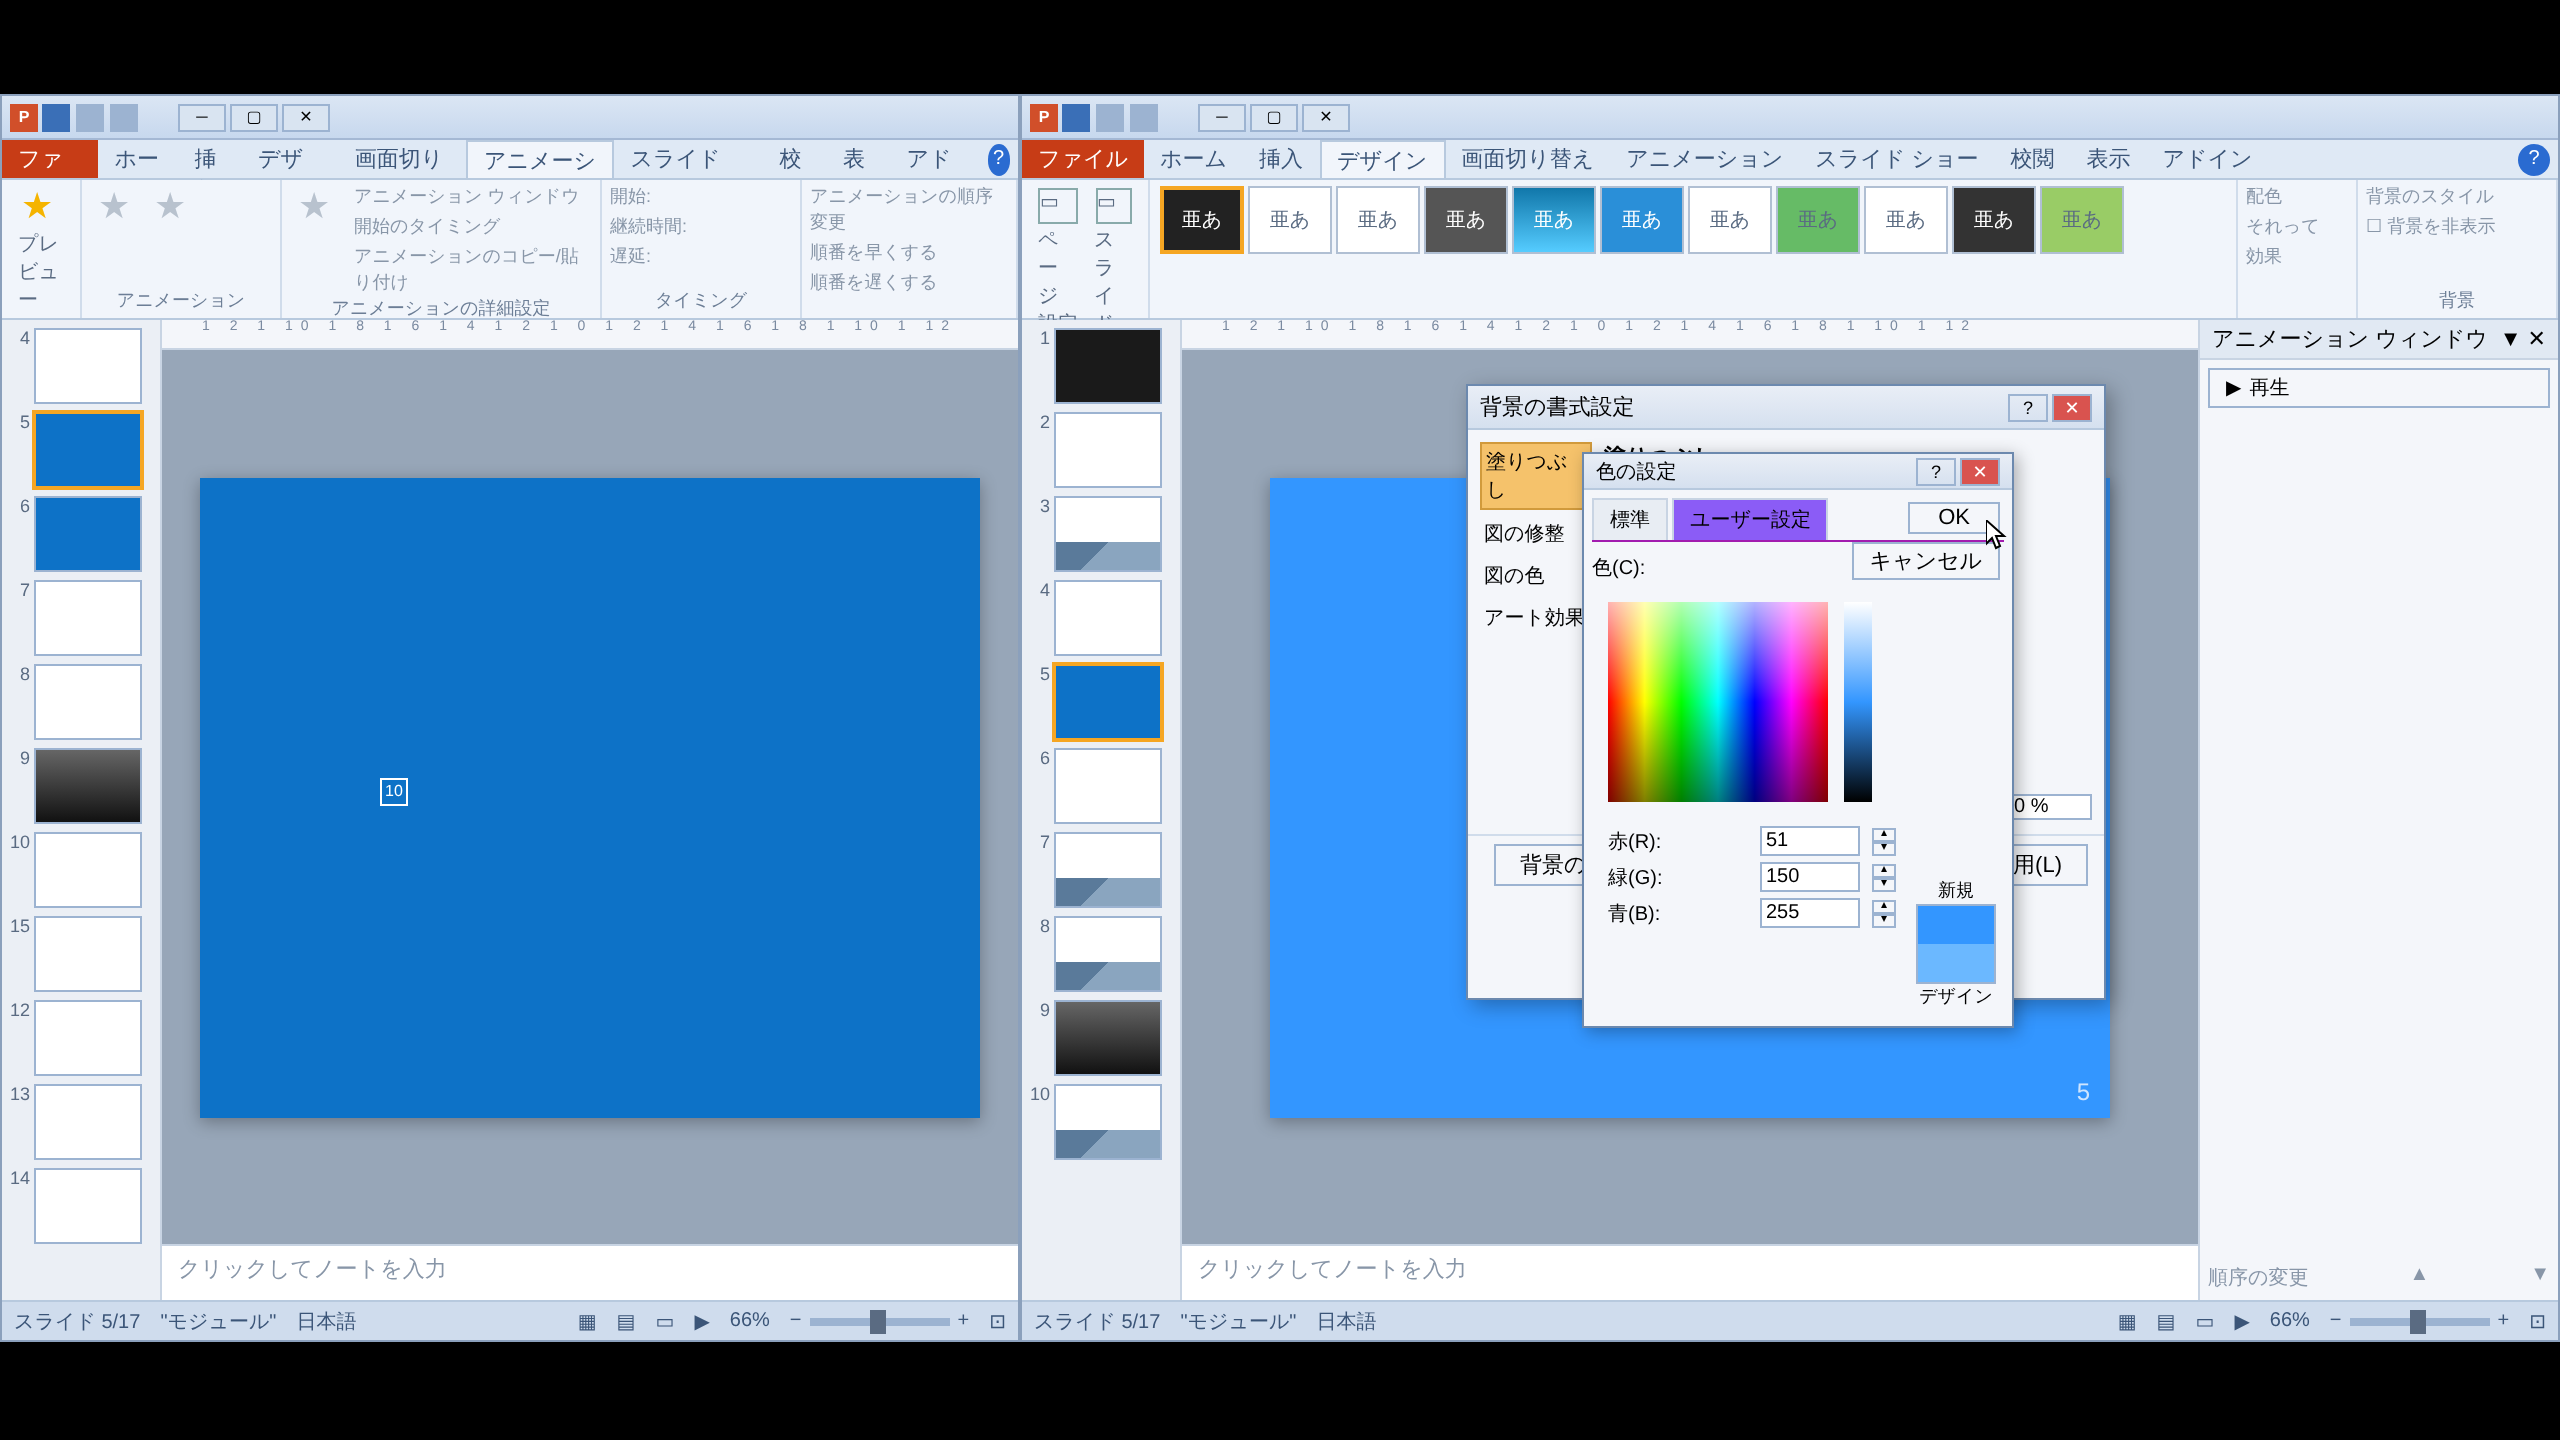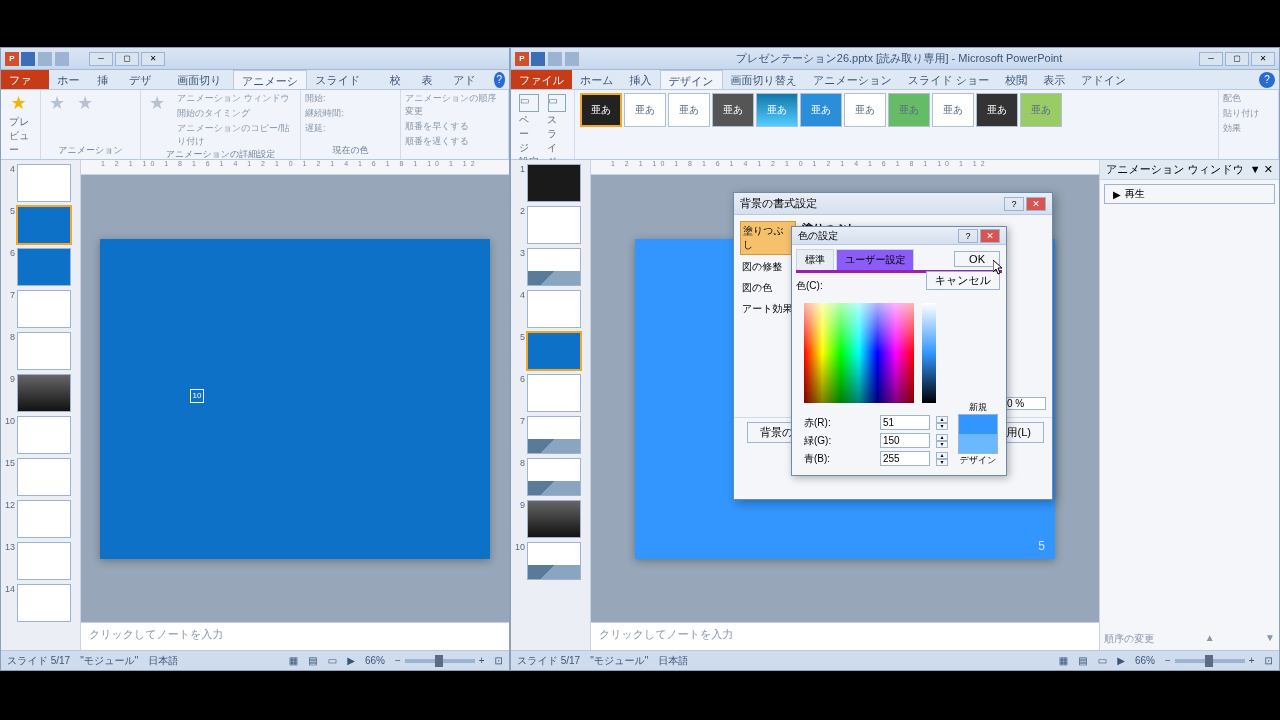--- a/index.html
+++ b/index.html
@@ -53,21 +53,21 @@
 .dlg-close span { width:20px; height:14px; border:1px solid #9cb3d1; text-align:center; font-size:9px; line-height:12px; }
 .dlg-close span.x { background:#d9534f; color:#fff; }
 .dlg-body { display:flex; padding:6px; gap:6px; }
 .dlg-side { width:56px; display:flex; flex-direction:column; gap:3px; font-size:10px; }
 .dlg-side div { padding:2px; }
 .dlg-side .sel { background:#f5c26b; border:1px solid #d19a3c; }
 .dlg-main { flex:1; }
 .dlg-btns { display:flex; justify-content:flex-end; gap:6px; padding:4px 8px; border-top:1px solid #d0dceb; }
 .btn { padding:2px 12px; background:#f4f6fa; border:1px solid #9cb3d1; font-size:11px; }
 .color-picker { position:absolute; background:#f4f6fa; border:1px solid #6c89ae; box-shadow:2px 2px 8px rgba(0,0,0,.3); font-size:10px; }
-.cp-tabs { display:flex; border-bottom:3px solid #a21caf; }
+.cp-tabs { display:flex; border-bottom:1px solid #a21caf; }
 .cp-tab { padding:3px 8px; border:1px solid #c8d4e3; border-bottom:none; background:#e8edf3; margin-right:2px; }
 .cp-tab.act { background:#8b5cf6; }
 .cp-body { padding:8px; display:flex; gap:8px; }
 .cp-grad { width:110px; height:100px; background:linear-gradient(to right,#f00,#ff0,#0f0,#0ff,#00f,#f0f,#f00); position:relative; }
 .cp-grad::after { content:""; position:absolute; inset:0; background:linear-gradient(to bottom,rgba(255,255,255,.7),transparent 50%,rgba(0,0,0,.5)); }
 .cp-slider { width:14px; height:100px; background:linear-gradient(#fff,#3396ff,#000); }
 .cp-fields { padding:4px 8px; display:flex; flex-direction:column; gap:3px; }
 .cp-row { display:flex; align-items:center; gap:6px; }
 .cp-row label { width:70px; }
 .cp-row input,.cp-row select { width:50px; font-size:10px; border:1px solid #9cb3d1; padding:1px 2px; }
@@ -145,21 +145,21 @@
         </div>
       </div>
       <div class="rgroup-label">アニメーションの詳細設定</div>
     </div>
     <div class="rgroup" style="width:100px">
       <div class="small-row" style="flex-direction:column;gap:2px">
         <span>開始:</span>
         <span>継続時間:</span>
         <span>遅延:</span>
       </div>
-      <div class="rgroup-label">現在の色</div>
+      <div class="rgroup-label">タイミング</div>
     </div>
     <div class="rgroup" style="flex:1">
       <div class="small-row" style="flex-direction:column;gap:2px">
         <span>アニメーションの順序変更</span>
         <span>順番を早くする</span>
         <span>順番を遅くする</span>
       </div>
     </div>
   </div>
   <div class="workarea">
@@ -239,21 +239,20 @@
 </div>
 
 <div class="app right">
   <div class="titlebar">
     <span class="titlebar-icon">P</span>
     <div class="qat">
       <span style="background:#3a6fb7"></span>
       <span style="background:#9cb3d1"></span>
       <span style="background:#9cb3d1"></span>
     </div>
-    <div class="title-txt">プレゼンテーション26.pptx [読み取り専用] - Microsoft PowerPoint</div>
     <div class="win-btns">
       <div class="win-btn">─</div>
       <div class="win-btn">▢</div>
       <div class="win-btn close">✕</div>
     </div>
   </div>
   <div class="tabs">
     <div class="tab file">ファイル</div>
     <div class="tab">ホーム</div>
     <div class="tab">挿入</div>
@@ -291,23 +290,30 @@
         <div class="theme-thumb" style="background:#fff">亜あ</div>
         <div class="theme-thumb" style="background:#6b6">亜あ</div>
         <div class="theme-thumb" style="background:#fff">亜あ</div>
         <div class="theme-thumb" style="background:#333;color:#fff">亜あ</div>
         <div class="theme-thumb" style="background:#9c6">亜あ</div>
       </div>
     </div>
     <div class="rgroup" style="width:60px">
       <div class="small-row" style="flex-direction:column;gap:2px">
         <span>配色</span>
-        <span>貼り付け</span>
+        <span>それって</span>
         <span>効果</span>
       </div>
+    </div>
+    <div class="rgroup" style="width:100px">
+      <div class="small-row" style="flex-direction:column;gap:2px">
+        <span>背景のスタイル</span>
+        <span>☐ <span>背景を非表示</span></span>
+      </div>
+      <div class="rgroup-label">背景</div>
     </div>
   </div>
   <div class="workarea">
     <div class="thumbrail">
       <div class="thumb">
           <div class="thumb-num">1</div>
           <div class="thumb-img dark"></div>
         </div>
       <div class="thumb">
           <div class="thumb-num">2</div>
@@ -423,21 +429,21 @@
         </div>
       </div>
     </div>
     <div class="dlg-btns">
       <div class="btn">背景のリセット(B)</div>
       <div class="btn">閉じる</div>
       <div class="btn">すべてに適用(L)</div>
     </div>
   </div>
 
-  <div class="color-picker" style="left:280px;top:178px;width:216px;height:250px">
+  <div class="color-picker" style="left:280px;top:178px;width:216px;height:288px">
     <div class="dlg-title" style="height:18px;font-size:10px">
       <span>色の設定</span>
       <div class="dlg-close">
           <span>?</span>
           <span class="x">✕</span>
         </div>
     </div>
     <div style="padding:4px">
       <div class="cp-tabs">
         <div class="cp-tab">標準</div>

